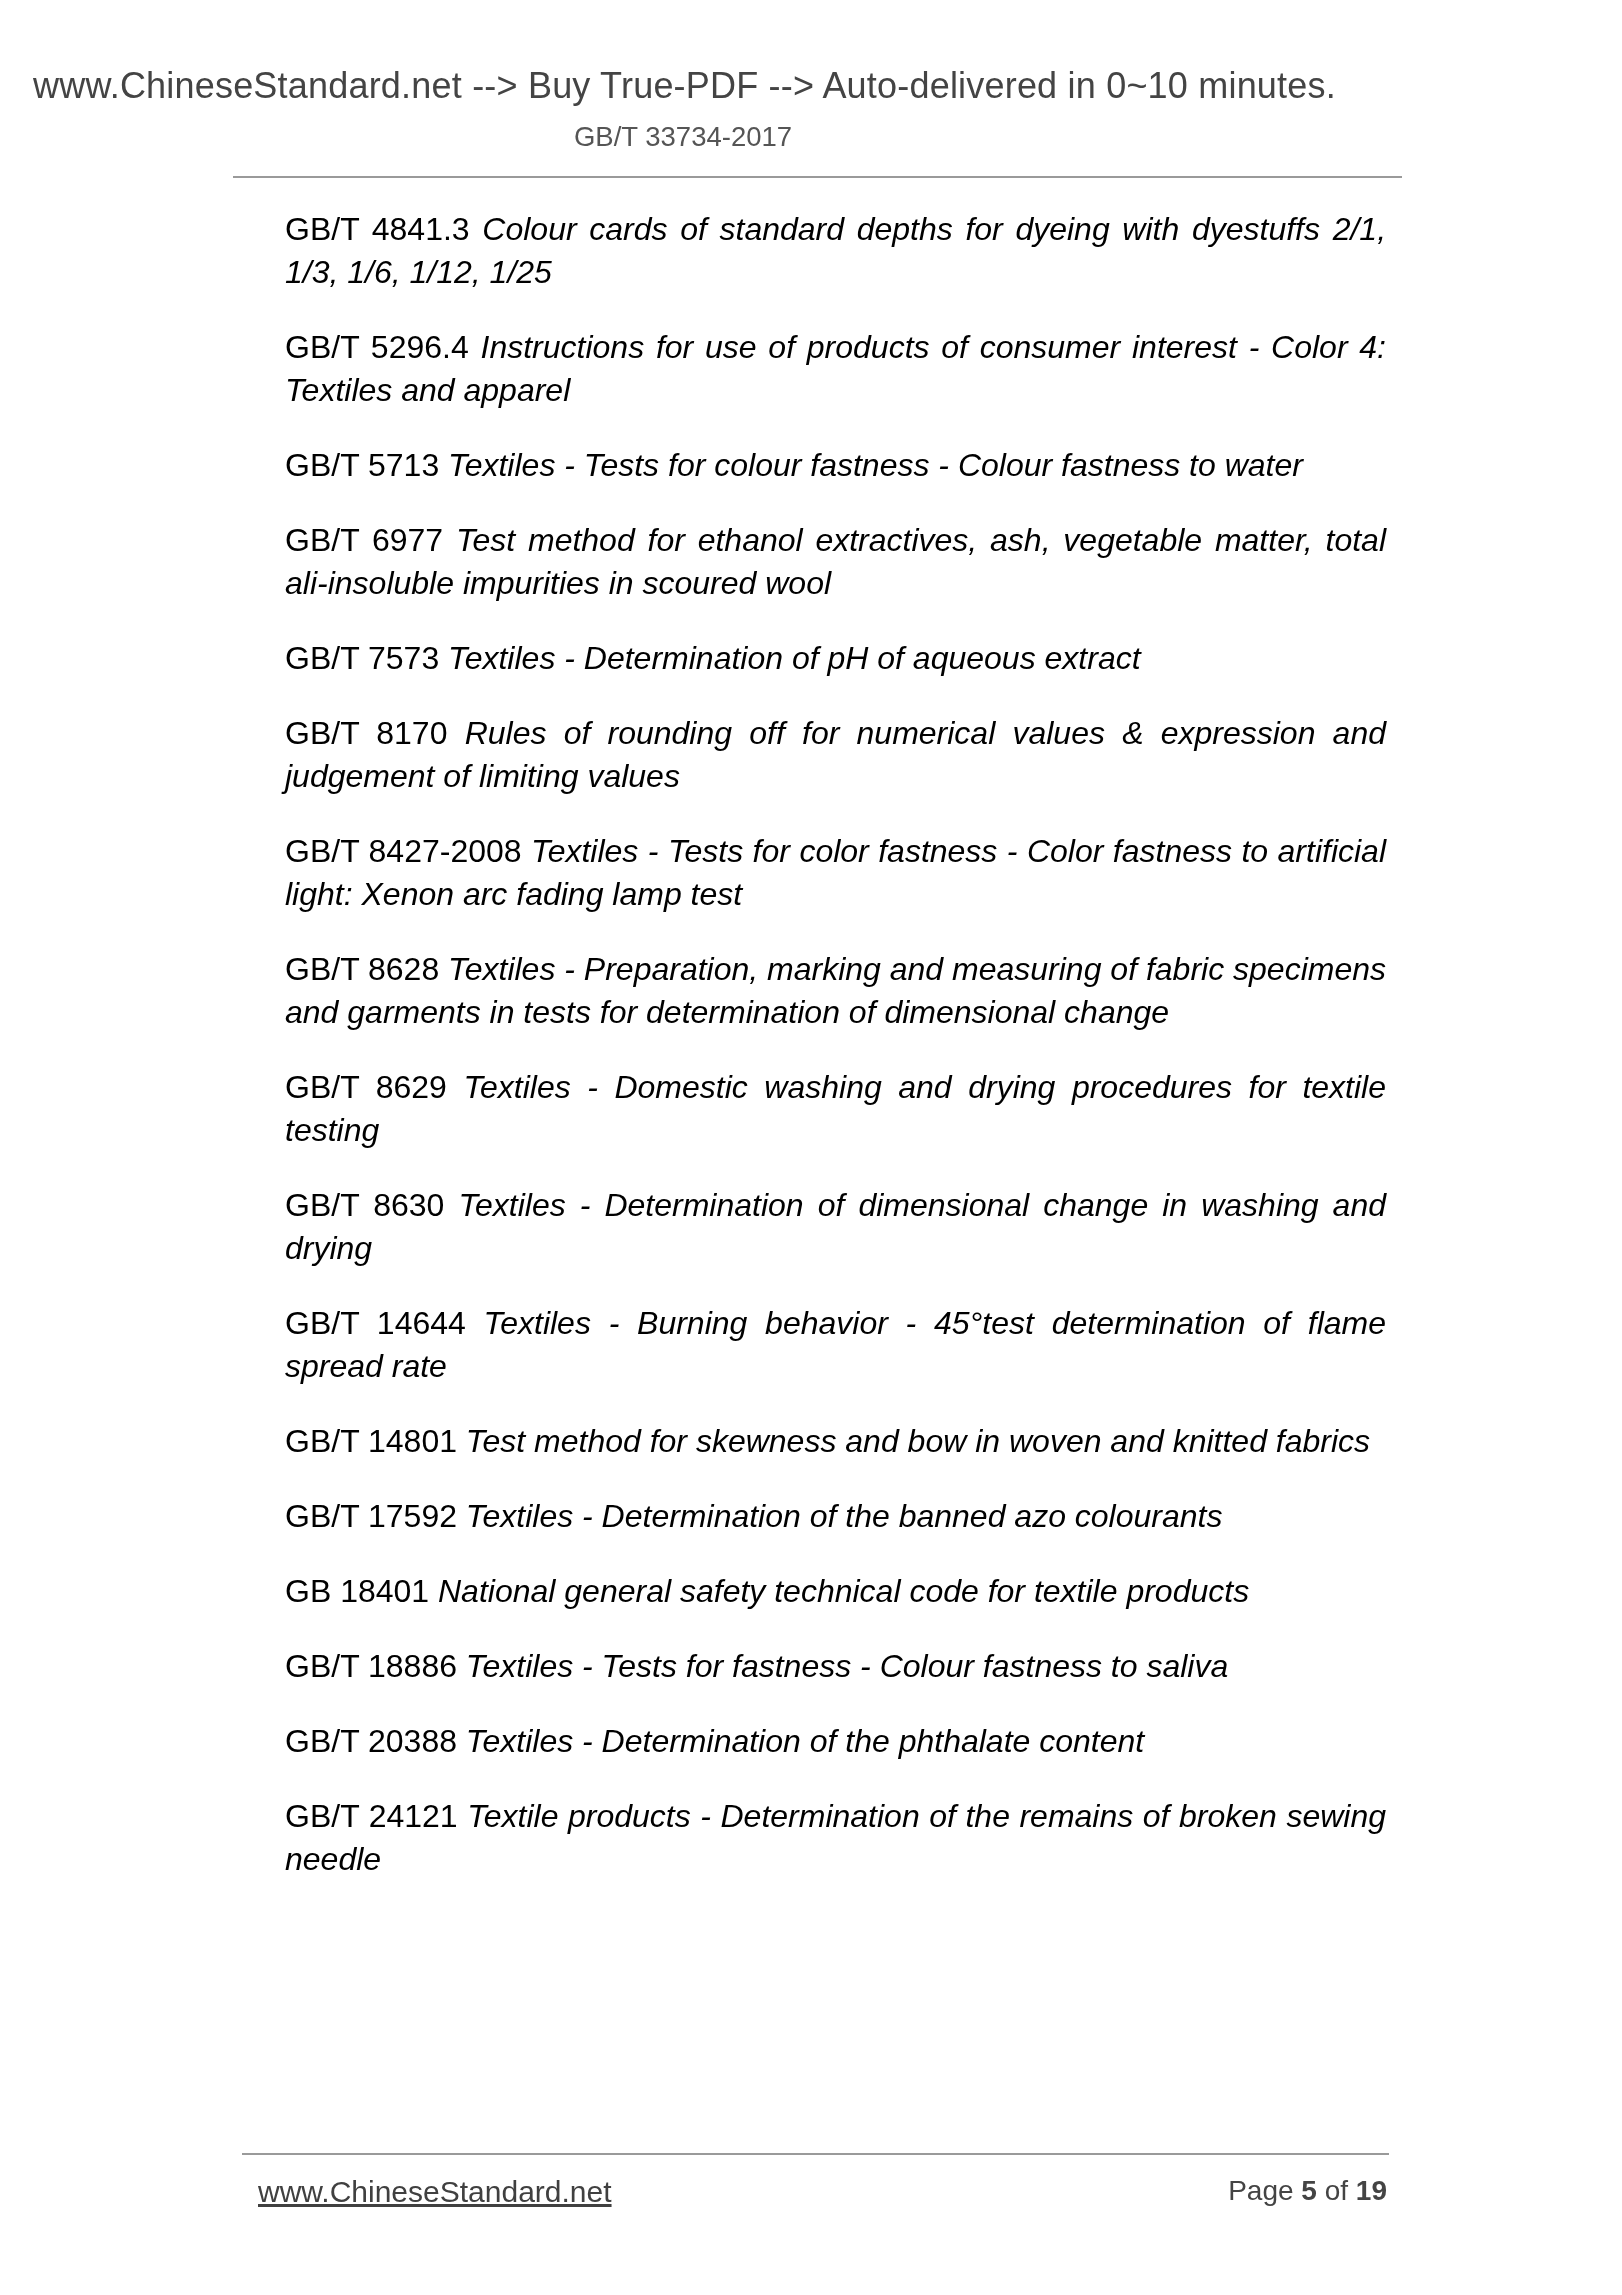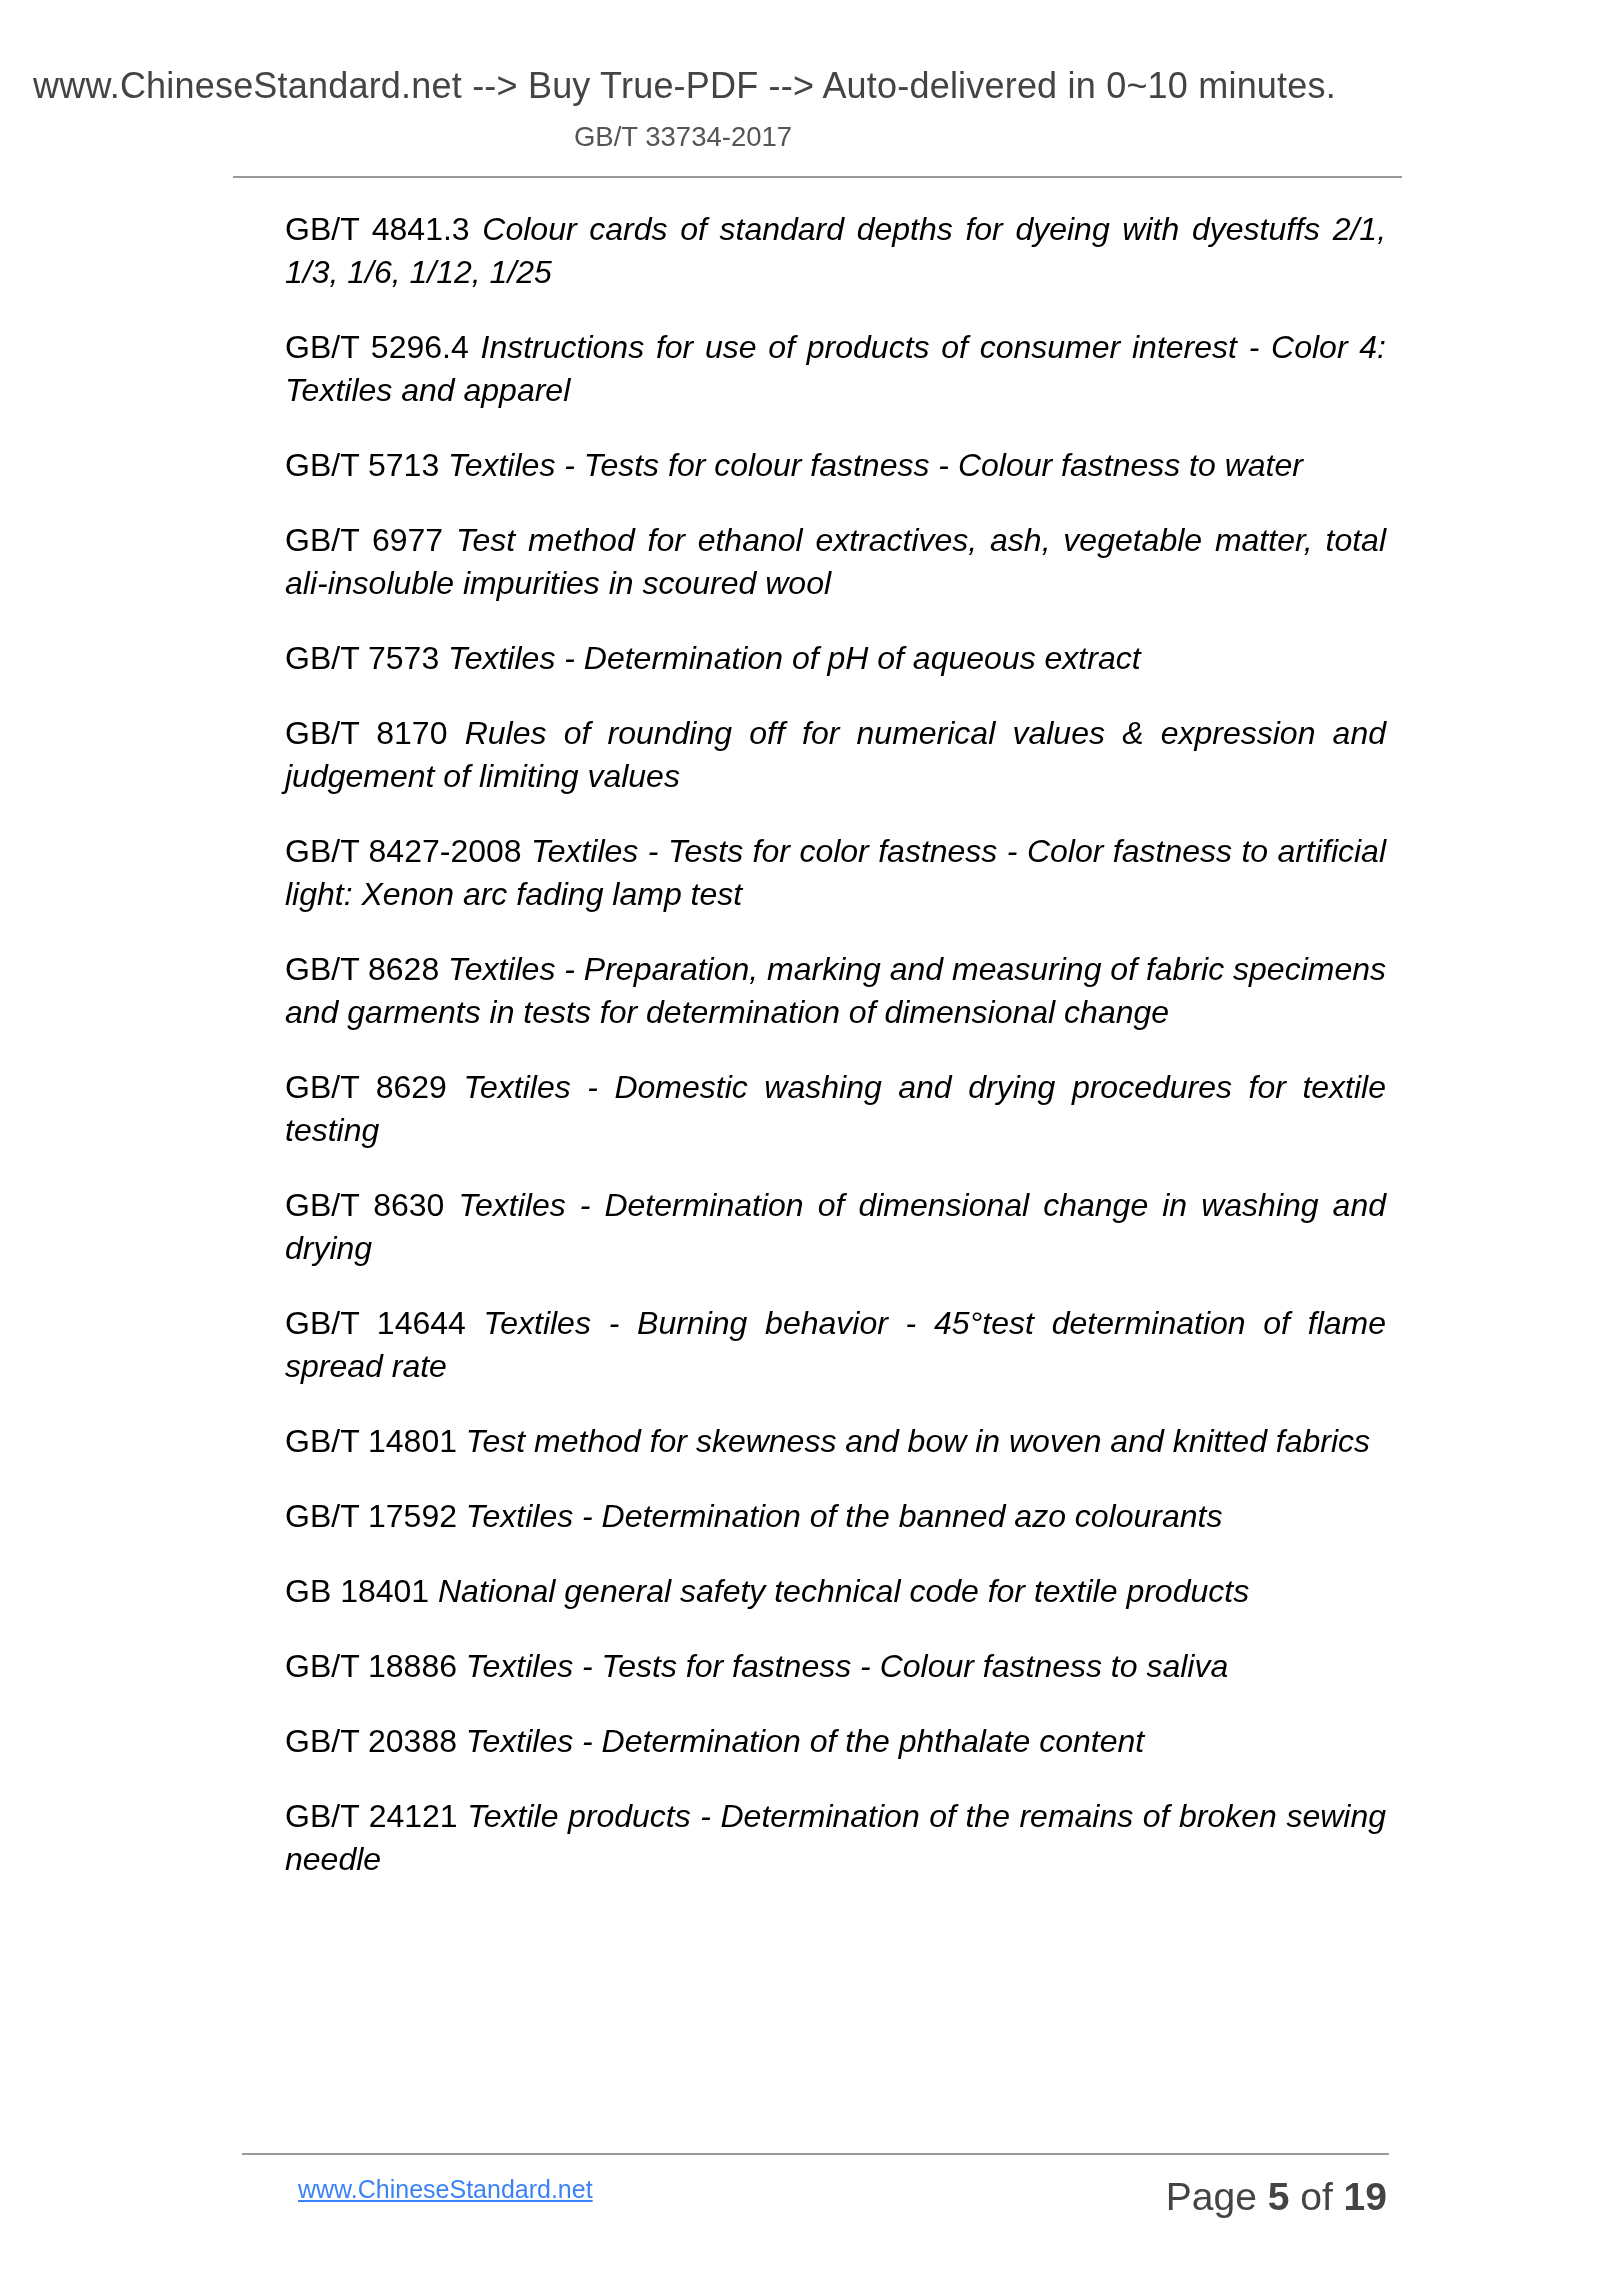--- a/index.html
+++ b/index.html
@@ -5,22 +5,22 @@
   html, body { margin: 0; padding: 0; background: #ffffff; }
   body { width: 1623px; height: 2295px; position: relative; font-family: "Liberation Sans", sans-serif; color: #000; }
   .hdr-line1 { position: absolute; top: 65px; left: 0; width: 1369px; text-align: center; font-size: 36px; color: #444; letter-spacing: 0.2px; }
   .hdr-line2 { position: absolute; top: 121px; left: 0; width: 1366px; text-align: center; font-size: 27.5px; color: #555; }
   .hdr-rule { position: absolute; top: 176px; left: 233px; width: 1169px; height: 1.7px; background: #9a9a9a; }
   .refs { position: absolute; top: 208px; left: 285px; width: 1101px; }
   .ref { font-size: 32px; line-height: 43px; text-align: justify; margin: 0 0 32px 0; }
   .ref .code { font-style: normal; }
   .ref .title { font-style: italic; }
   .ftr-rule { position: absolute; top: 2153px; left: 242px; width: 1147px; height: 1.7px; background: #9a9a9a; }
-  .ftr-link { position: absolute; top: 2175px; left: 258px; font-size: 25px; color: #3b82f6; text-decoration: underline; margin-left: 40px; }
-  .ftr-page { position: absolute; top: 2175px; right: 236px; font-size: 39px; color: #444; }
+  .ftr-link { position: absolute; top: 2175px; left: 258px; font-size: 30px; color: #404040; text-decoration: underline; }
+  .ftr-page { position: absolute; top: 2175px; right: 236px; font-size: 28px; color: #444; }
   .ftr-page b { font-weight: bold; }
 </style>
 </head>
 <body>
 
 <div class="hdr-line1">www.ChineseStandard.net --&gt; Buy True-PDF --&gt; Auto-delivered in 0~10 minutes.</div>
 <div class="hdr-line2">GB/T 33734-2017</div>
 <div class="hdr-rule"></div>
 
 <div class="refs">

